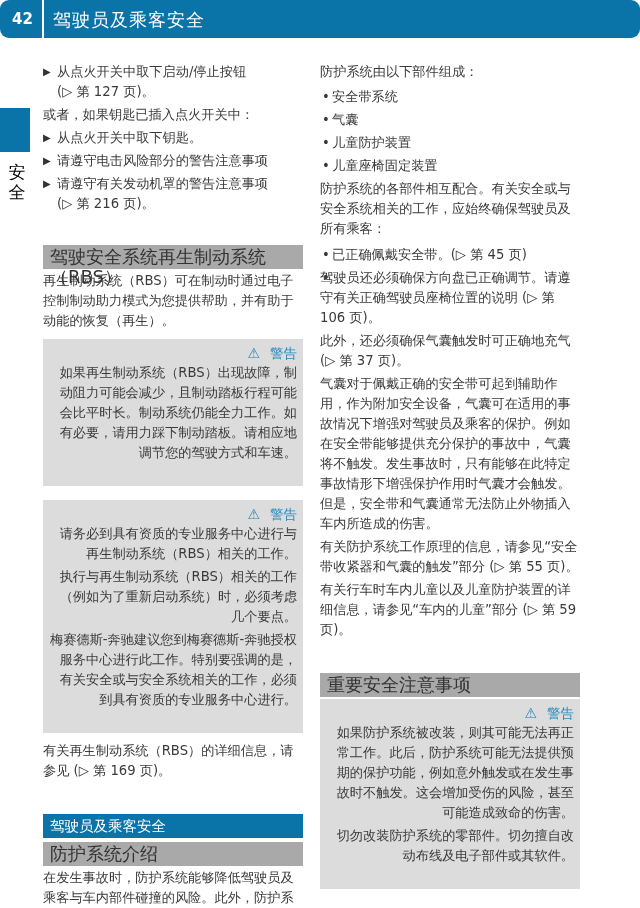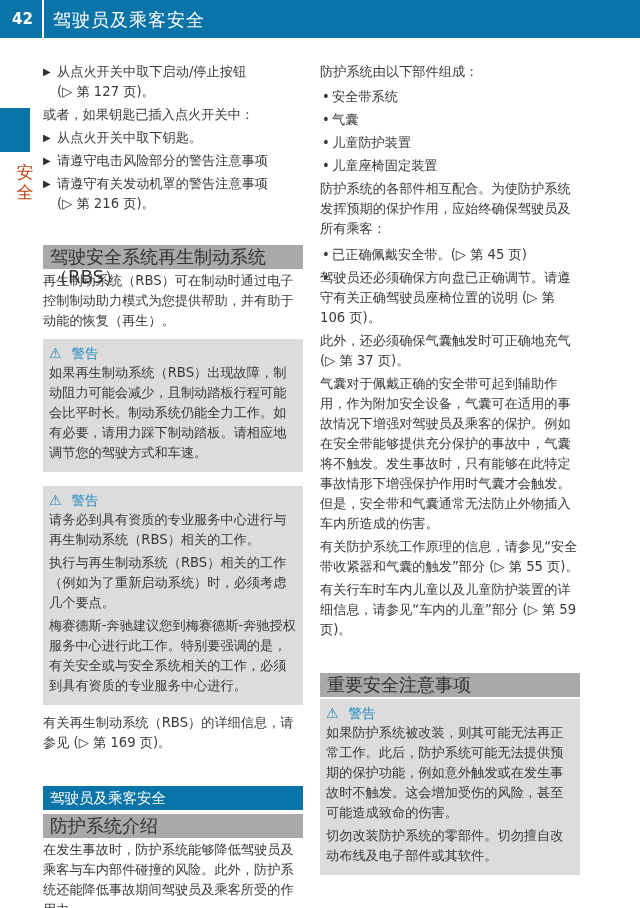--- a/index.html
+++ b/index.html
@@ -1,40 +1,40 @@
 <!DOCTYPE html>
 <html><head>
 <meta charset="utf-8">
 <style>
   * { box-sizing: border-box; margin: 0; padding: 0; }
   html, body { width: 640px; height: 908px; background: #ffffff; overflow: hidden; }
   body { font-family: "DejaVu Sans", "Liberation Sans", sans-serif; color: #3a3a3a; position: relative; }
 
-  .header { position: absolute; left: 0; top: 0; width: 640px; height: 38px; background: #0a73a8; }
+  .header { position: absolute; left: 0; top: 0; width: 640px; height: 38px; background: #0a73a8; border-radius: 9px; }
   .header .page-num { position: absolute; left: 12px; top: 10px; font-size: 15px; color: #fff; font-weight: bold; }
   .header .divider { position: absolute; left: 42px; top: 0; width: 2px; height: 38px; background: #ffffff; }
   .header .title { position: absolute; left: 53px; top: 8px; font-size: 18px; color: #fff; letter-spacing: 1px; }
 
   .side-tab { position: absolute; left: 0; top: 108px; width: 30px; height: 44px; background: #0a73a8; }
-  .side-label { position: absolute; left: 14px; top: 162px; width: 22px; font-size: 17px; color: #c2410c; line-height: 20px; text-align: center; }
+  .side-label { position: absolute; left: 6px; top: 162px; width: 22px; font-size: 17px; color: #000000; line-height: 20px; text-align: center; }
 
   .col { position: absolute; top: 62px; font-size: 13.2px; line-height: 20px; }
   .col-left { left: 43px; width: 260px; }
   .col-right { left: 320px; width: 260px; }
 
   p { margin-bottom: 3px; }
   .arrow-item { position: relative; padding-left: 14px; margin-bottom: 3px; }
   .arrow-item .arrow { position: absolute; left: 0; top: 0; font-size: 10px; color: #333; }
   .bullet-item { position: relative; padding-left: 12px; margin-bottom: 3px; }
   .bullet-item .dot { position: absolute; left: 2px; top: 0; }
 
   .sec-gray { background: #a9a9a9; color: #333; font-size: 18px; padding: 2px 7px; height: 24px; line-height: 20px; margin-bottom: 2px; }
   .sec-blue { background: #0a73a8; color: #fff; font-size: 14.5px; padding: 2px 7px; height: 24px; line-height: 20px; margin-bottom: 4px; }
 
-  .warn { background: #dcdcdc; padding: 4px 6px 6px 6px; margin-bottom: 8px; }
+  .warn { background: #dcdcdc; padding: 4px 6px 20px 6px; margin-bottom: 8px; text-align: right; }
   .warn-head { color: #2a8cbf; font-size: 13.5px; height: 20px; line-height: 20px; }
   .warn-head .tri { display: inline-block; margin-right: 10px; color: #1e7fb3; font-size: 14px; }
   .warn p { margin-bottom: 3px; }
 </style>
 </head>
 <body>
 
 <div class="header">
   <span class="page-num">42</span>
   <span class="divider"></span>
@@ -93,21 +93,21 @@
   <div class="sec-gray">防护系统介绍</div>
   <p>在发生事故时，防护系统能够降低驾驶员及乘客与车内部件碰撞的风险。此外，防护系统还能降低事故期间驾驶员及乘客所受的作用力。</p>
 </div>
 
 <div class="col col-right">
   <p style="margin-bottom:5px">防护系统由以下部件组成：</p>
   <div class="bullet-item"><span class="dot">•</span><span>安全带系统</span></div>
   <div class="bullet-item"><span class="dot">•</span><span>气囊</span></div>
   <div class="bullet-item"><span class="dot">•</span><span>儿童防护装置</span></div>
   <div class="bullet-item"><span class="dot">•</span><span>儿童座椅固定装置</span></div>
-  <p style="margin-bottom:6px">防护系统的各部件相互配合。为使防护系统发挥预期的保护作用，应始终确保驾驶员及所有乘客：</p>
+  <p style="margin-bottom:6px">防护系统的各部件相互配合。有关安全或与安全系统相关的工作，应始终确保驾驶员及所有乘客：</p>
   <div class="bullet-item"><span class="dot">•</span><span>已正确佩戴安全带。(▷ 第 45 页)</span></div>
   <div class="bullet-item"><span class="dot">•</span></div>
   <p>驾驶员还必须确保方向盘已正确调节。请遵守有关正确驾驶员座椅位置的说明 (▷ 第 106 页)。</p>
   <p>此外，还必须确保气囊触发时可正确地充气 (▷ 第 37 页)。</p>
   <p>气囊对于佩戴正确的安全带可起到辅助作用，作为附加安全设备，气囊可在适用的事故情况下增强对驾驶员及乘客的保护。例如在安全带能够提供充分保护的事故中，气囊将不触发。发生事故时，只有能够在此特定事故情形下增强保护作用时气囊才会触发。但是，安全带和气囊通常无法防止外物插入车内所造成的伤害。</p>
   <p>有关防护系统工作原理的信息，请参见“安全带收紧器和气囊的触发”部分 (▷ 第 55 页)。</p>
   <p>有关行车时车内儿童以及儿童防护装置的详细信息，请参见“车内的儿童”部分 (▷ 第 59 页)。</p>
 
   <div style="height:30px"></div>
   <div class="sec-gray">重要安全注意事项</div>

